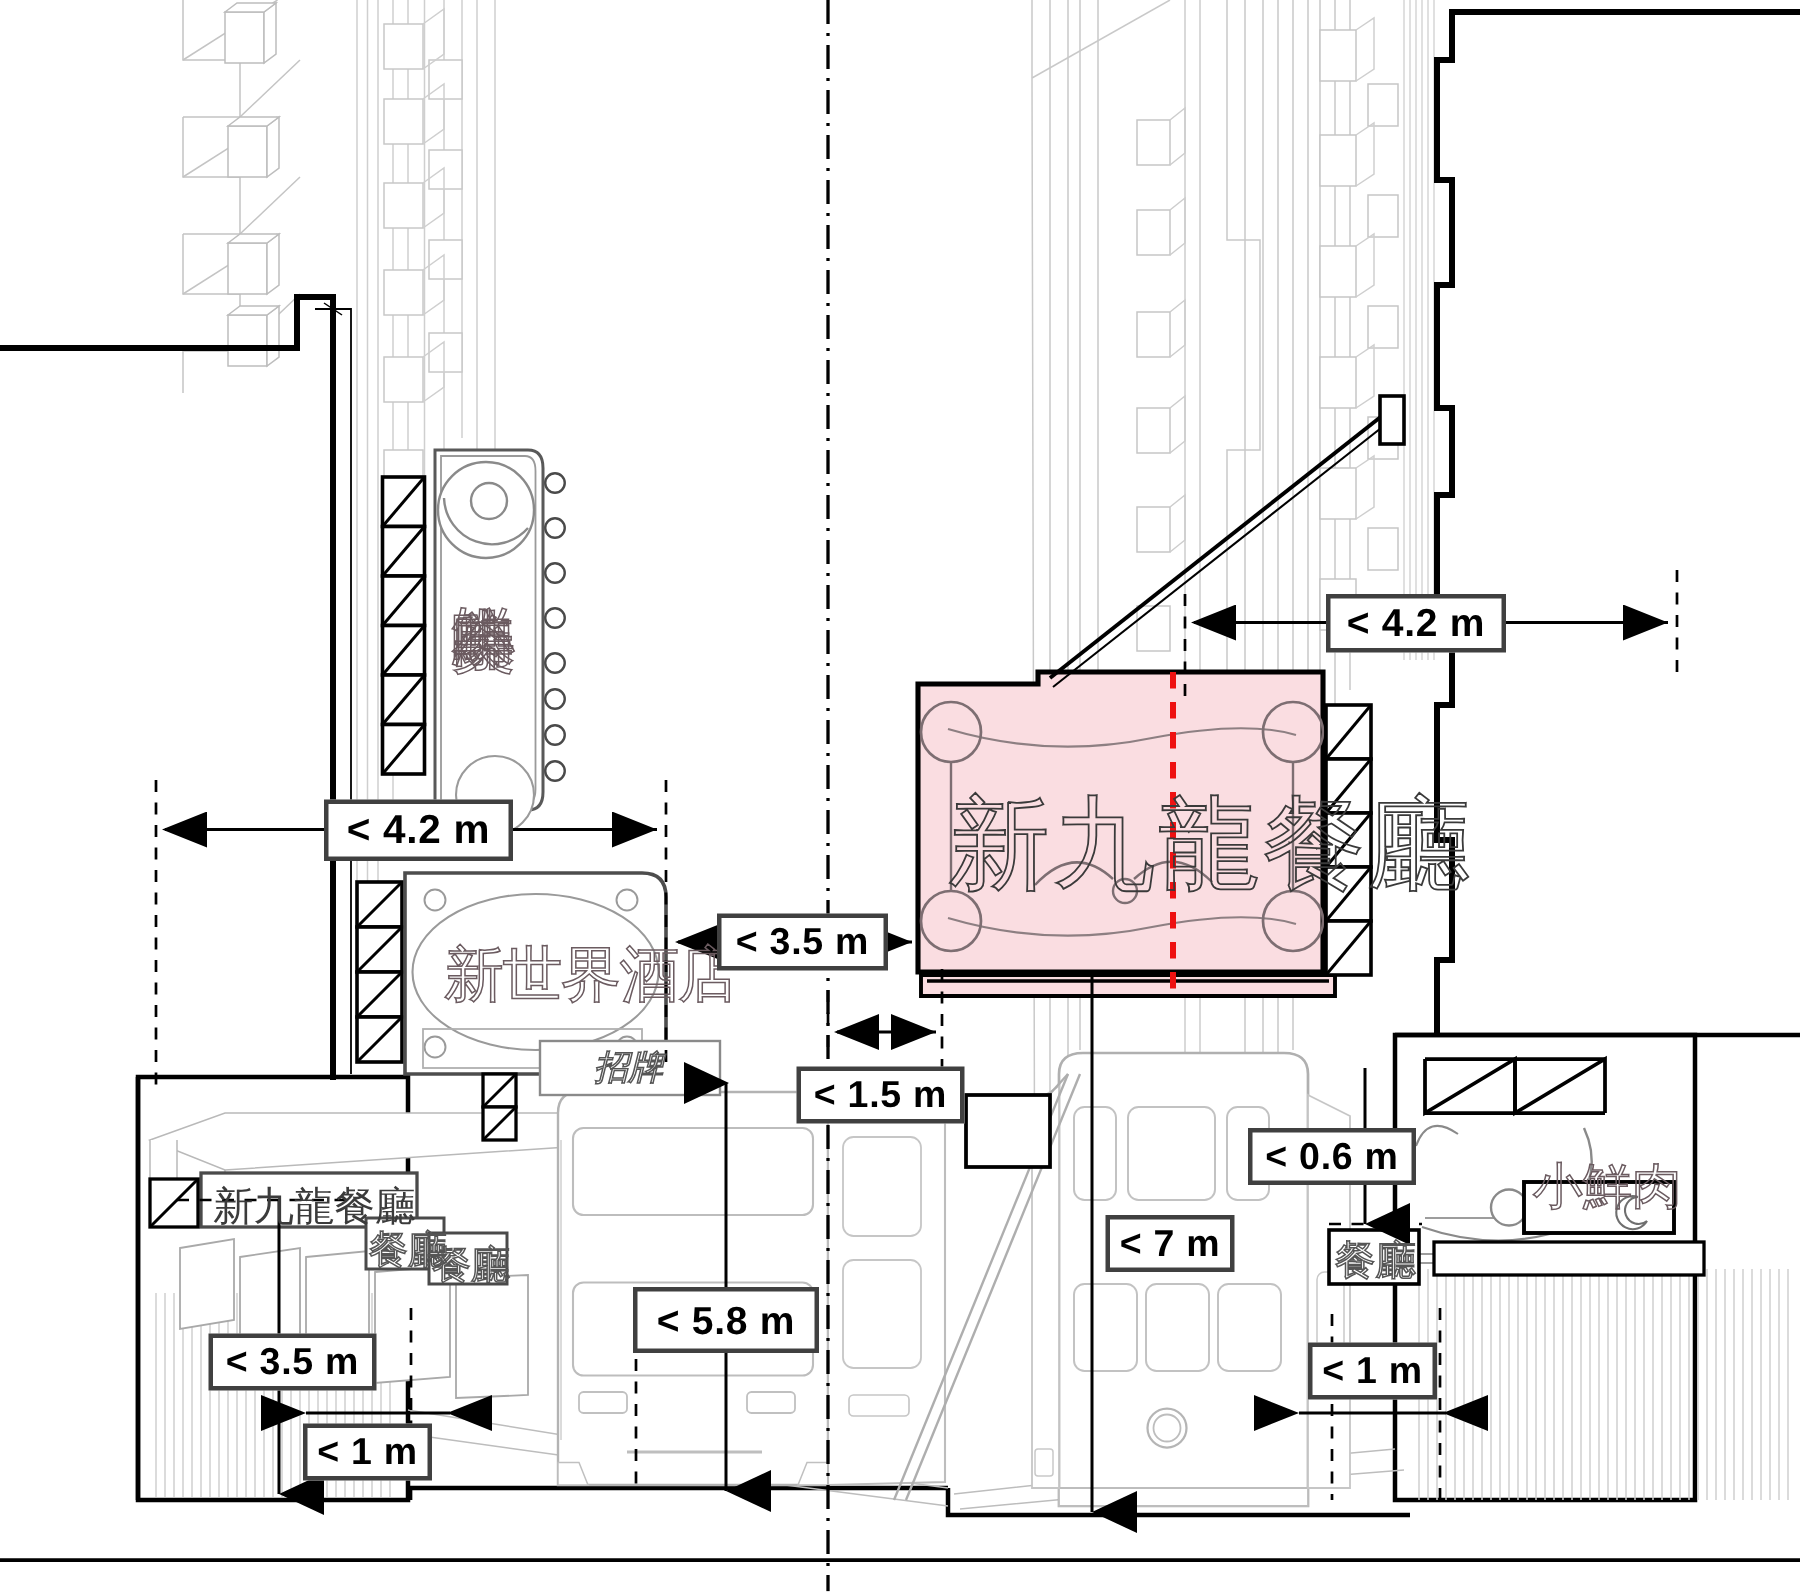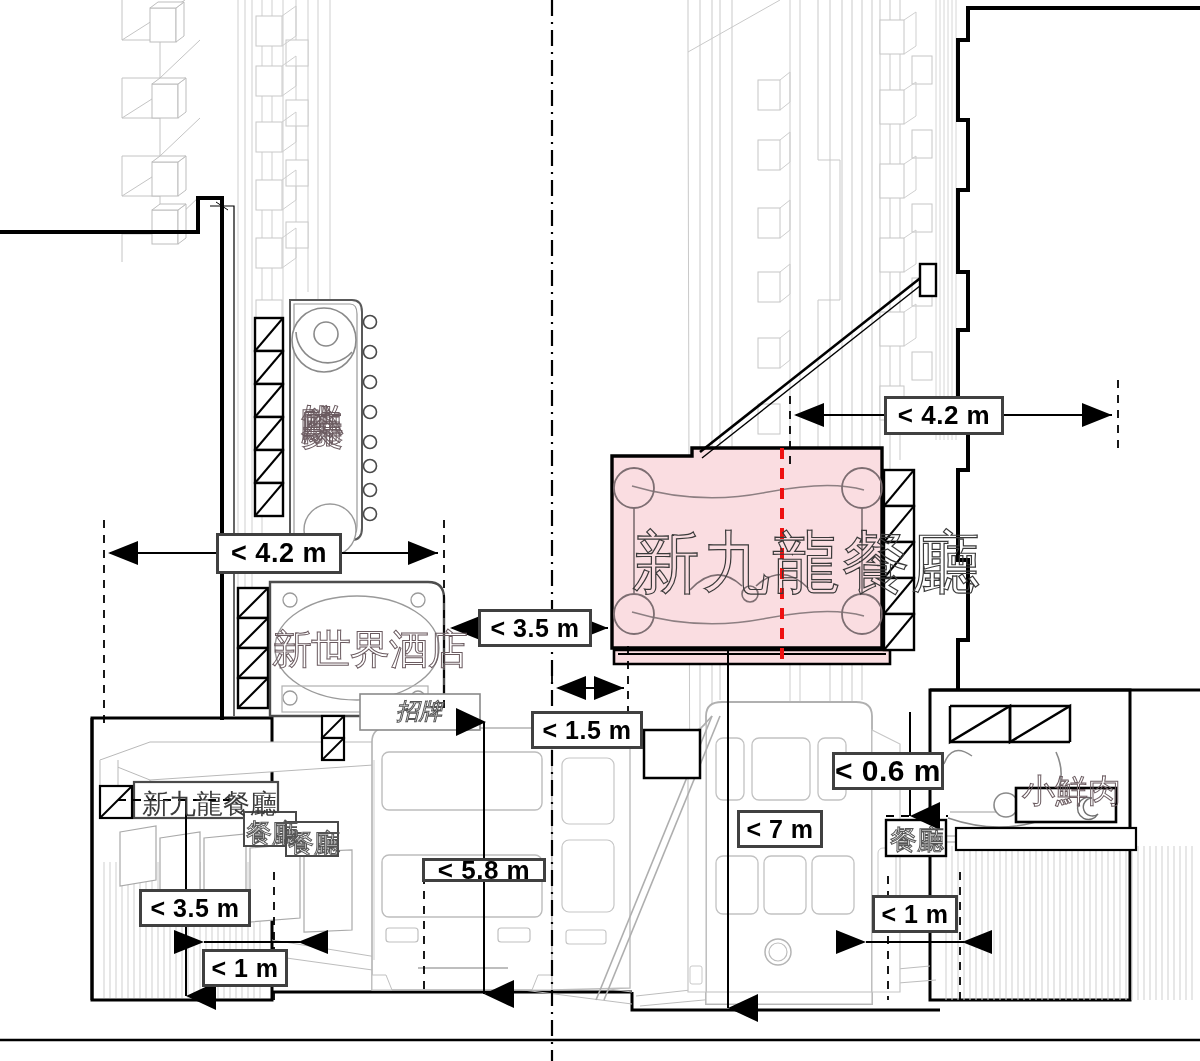--- a/index.html
+++ b/index.html
@@ -605,21 +605,21 @@
 
     <line x1="204" y1="942" x2="274" y2="942" stroke="#000000" stroke-width="2" marker-start="url(#ahR)"></line>
     <line x1="274" y1="942" x2="300" y2="942" stroke="#000000" stroke-width="2" marker-end="url(#ahL)"></line>
 
     <line x1="866" y1="942" x2="900" y2="942" stroke="#000000" stroke-width="2" marker-start="url(#ahR)"></line>
     <line x1="900" y1="942" x2="964" y2="942" stroke="#000000" stroke-width="2" marker-end="url(#ahL)"></line>
   </svg>
 
   <div class="signtext vert" style="left:302px; top:372px; font-size:42px; line-height:0.98;">美味小鮮肉</div>
 
-  <div class="signtext" style="left:272px; top:622px; font-size:40px; letter-spacing:-1px;">新世界酒店</div>
+  <div class="signtext" style="left:272px; top:622px; font-size:40px; letter-spacing:-1px;padding-left:24px;">新世界酒店</div>
 
   <div class="signtext dark" style="left:632px; top:518px; font-size:68px; letter-spacing:2px;">新九龍餐廳</div>
 
   <div class="filltext" style="left:142px; top:786px; font-size:27px;">新九龍餐廳</div>
 
   <div class="signtext grey" style="left:246px; top:816px; font-size:26px;">餐廳</div>
 
   <div class="signtext grey" style="left:288px; top:826px; font-size:26px;">餐廳</div>
 
   <div class="signtext grey" style="left:890px; top:822px; font-size:27px;">餐廳</div>
@@ -630,25 +630,25 @@
   <div class="signtext grey" style="left:396px; top:696px; font-size:23px;font-style:italic;">招牌</div>
 
   <div class="dim" style="left:216px; top:533px; width:126px; height:41px; font-size:27px;">&lt; 4.2 m</div>
 
   <div class="dim" style="left:884px; top:396px; width:120px; height:39px; font-size:26px;">&lt; 4.2 m</div>
 
   <div class="dim" style="left:478px; top:609px; width:114px; height:38px; font-size:25px;">&lt; 3.5 m</div>
 
   <div class="dim" style="left:531px; top:711px; width:112px; height:38px; font-size:25px;">&lt; 1.5 m</div>
 
-  <div class="dim" style="left:832px; top:752px; width:112px; height:38px; font-size:30px;">&lt; 0.6 m</div>
+  <div class="dim" style="left:832px; top:752px; width:112px; height:38px; font-size:25px;">&lt; 0.6 m</div>
 
   <div class="dim" style="left:690px; top:810px; width:86px; height:38px; font-size:25px;margin-left:47px;">&lt; 7 m</div>
 
-  <div class="dim" style="left:422px; top:858px; width:124px; height:24px; font-size:26px;">&lt; 5.8 m</div>
+  <div class="dim" style="left:422px; top:858px; width:124px; height:44px; font-size:26px;">&lt; 5.8 m</div>
 
   <div class="dim" style="left:139px; top:889px; width:112px; height:38px; font-size:25px;">&lt; 3.5 m</div>
 
   <div class="dim" style="left:202px; top:949px; width:86px; height:38px; font-size:25px;">&lt; 1 m</div>
 
   <div class="dim" style="left:872px; top:895px; width:86px; height:38px; font-size:25px;">&lt; 1 m</div>
 
 </div>
 
 </body></html>

